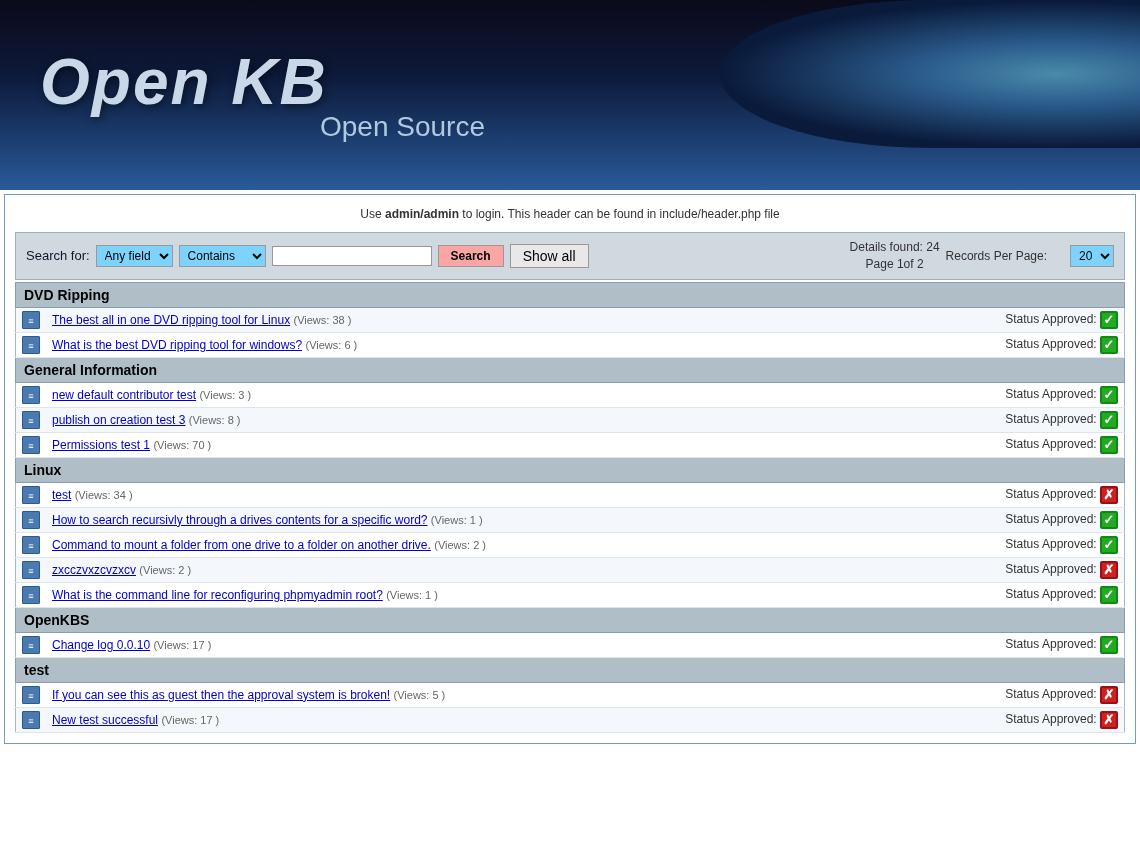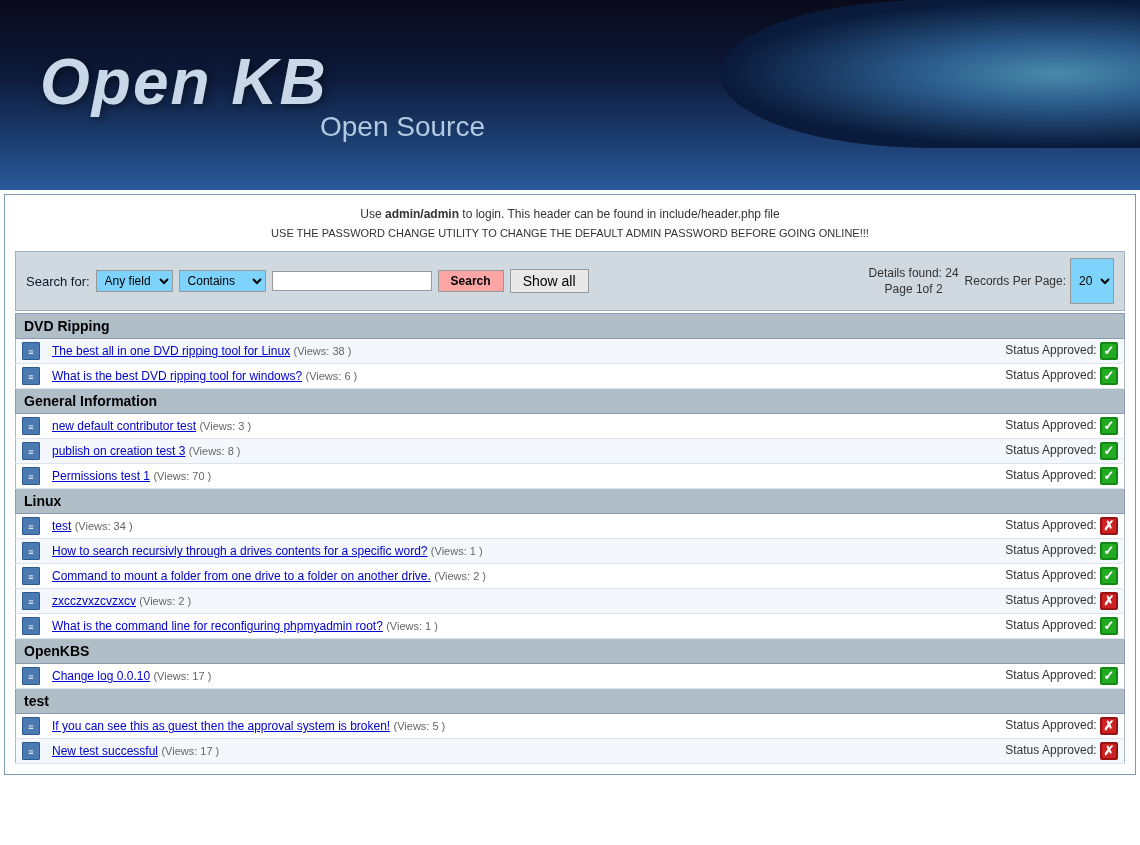--- a/index.html
+++ b/index.html
@@ -135,29 +135,30 @@
     .search-info {
       margin-left: auto;
       font-size: 12px;
       color: #333;
       text-align: center;
       line-height: 1.4;
     }
     .records-per-page {
       display: flex;
       align-items: center;
-      gap: 4px;
+      gap: 15px;
       font-size: 12px;
       color: #333;
       white-space: nowrap;
     }
     .records-per-page select {
       font-size: 12px;
-      padding: 14px 4px;
+      padding: 2px 4px;
       border: 1px solid #999;
+      margin-left: 8px;
     }
 
     
     .kb-table {
       width: 100%;
       border-collapse: collapse;
       border: 1px solid #aab8c8;
     }
 
     .category-row td {
@@ -250,21 +251,20 @@
     <div class="subtitle">
       <span>Open Source</span><br>
     </div>
   </div>
 </div>
 
 <div class="main-container">
 
   <div class="notice">
     <span>Use </span><strong>admin/admin</strong><span> to login. This header can be found in include/header.php file</span><br>
-    <span class="warning">USE THE PASSWORD CHANGE UTILITY TO CHANGE THE DEFAULT ADMIN PASSWORD BEFORE GOING ONLINE!!!</span>
   </div>
 
 
   <div class="search-bar">
     <label>Search for:</label>
     <select><option>Any field</option><option>Title</option><option>Content</option></select>
     <select><option>Contains</option><option>Starts with</option><option>Ends with</option></select>
     <input type="text" value="" style="">
     <button class="search-btn">Search</button>
     <button class="showall-btn">Show all</button>

